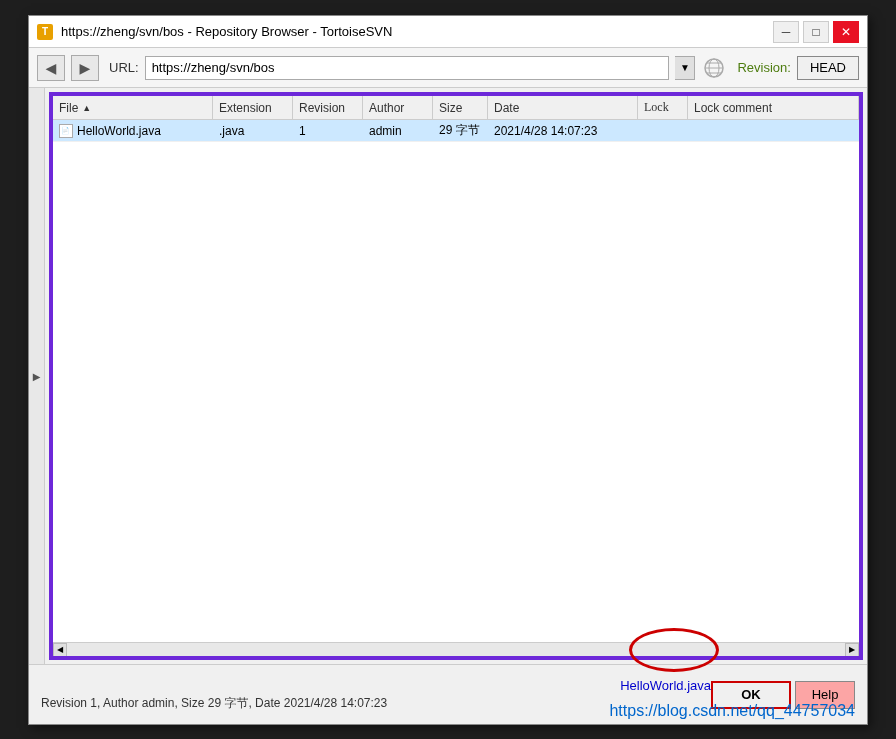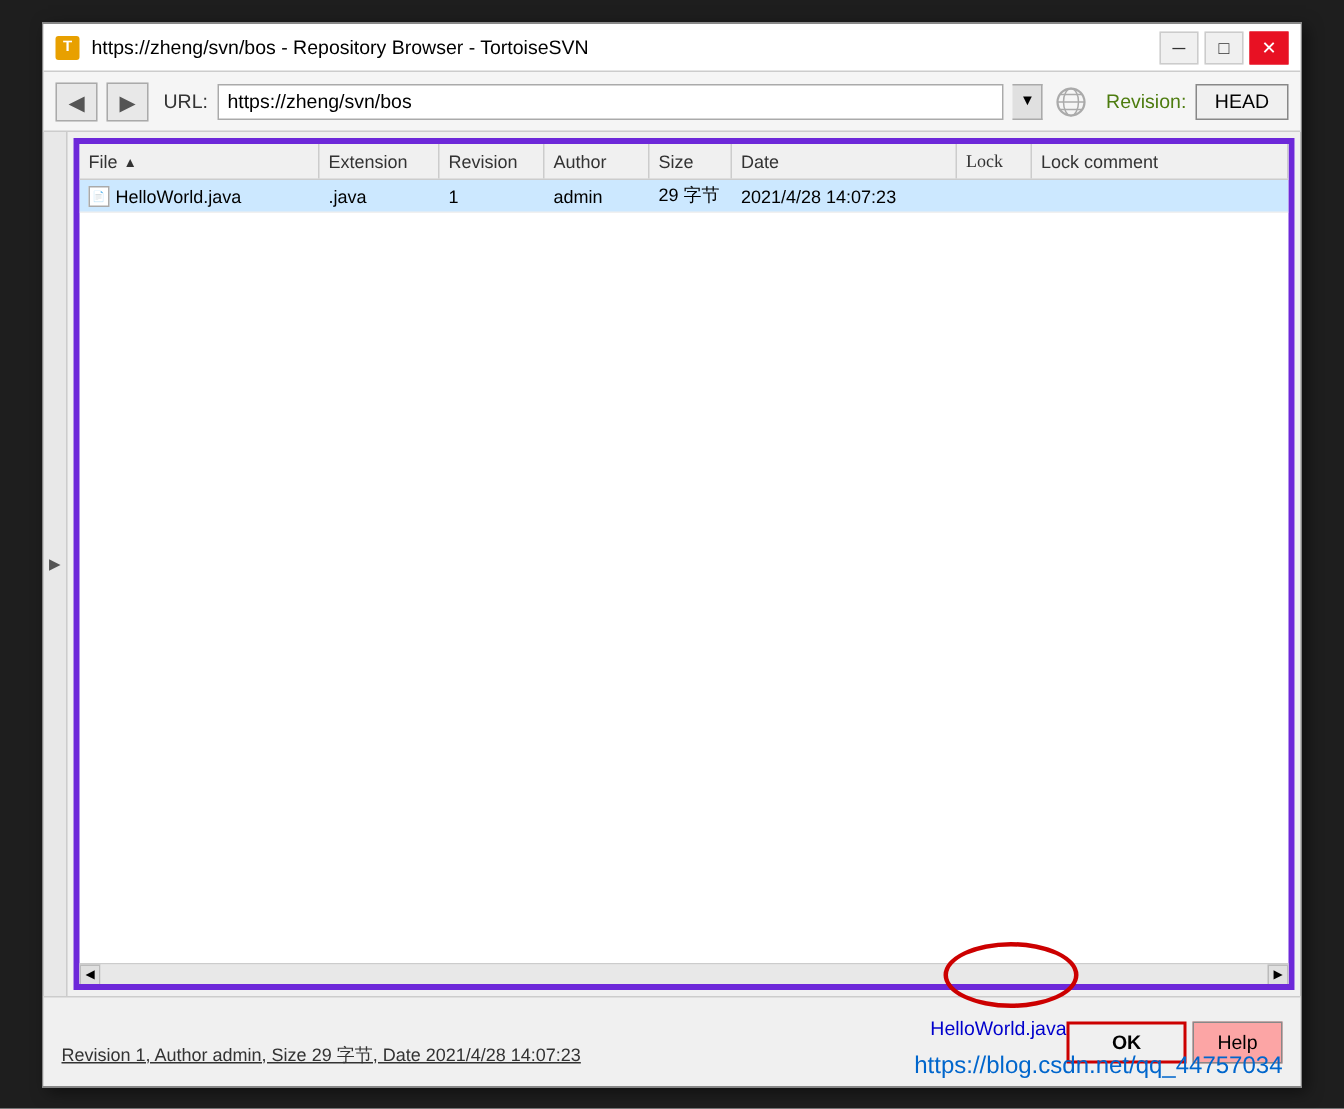--- a/index.html
+++ b/index.html
@@ -348,21 +348,20 @@
     .status-filename {
       font-size: 13px;
       color: #0000cc;
       text-align: right;
       margin-bottom: 2px;
     }
 
     .status-details {
       font-size: 12px;
       color: #333;
-      text-decoration: underline;
     }
 
     .status-buttons {
       display: flex;
       gap: 4px;
       margin-left: 0;
     }
 
     .ok-btn {
       width: 80px;

